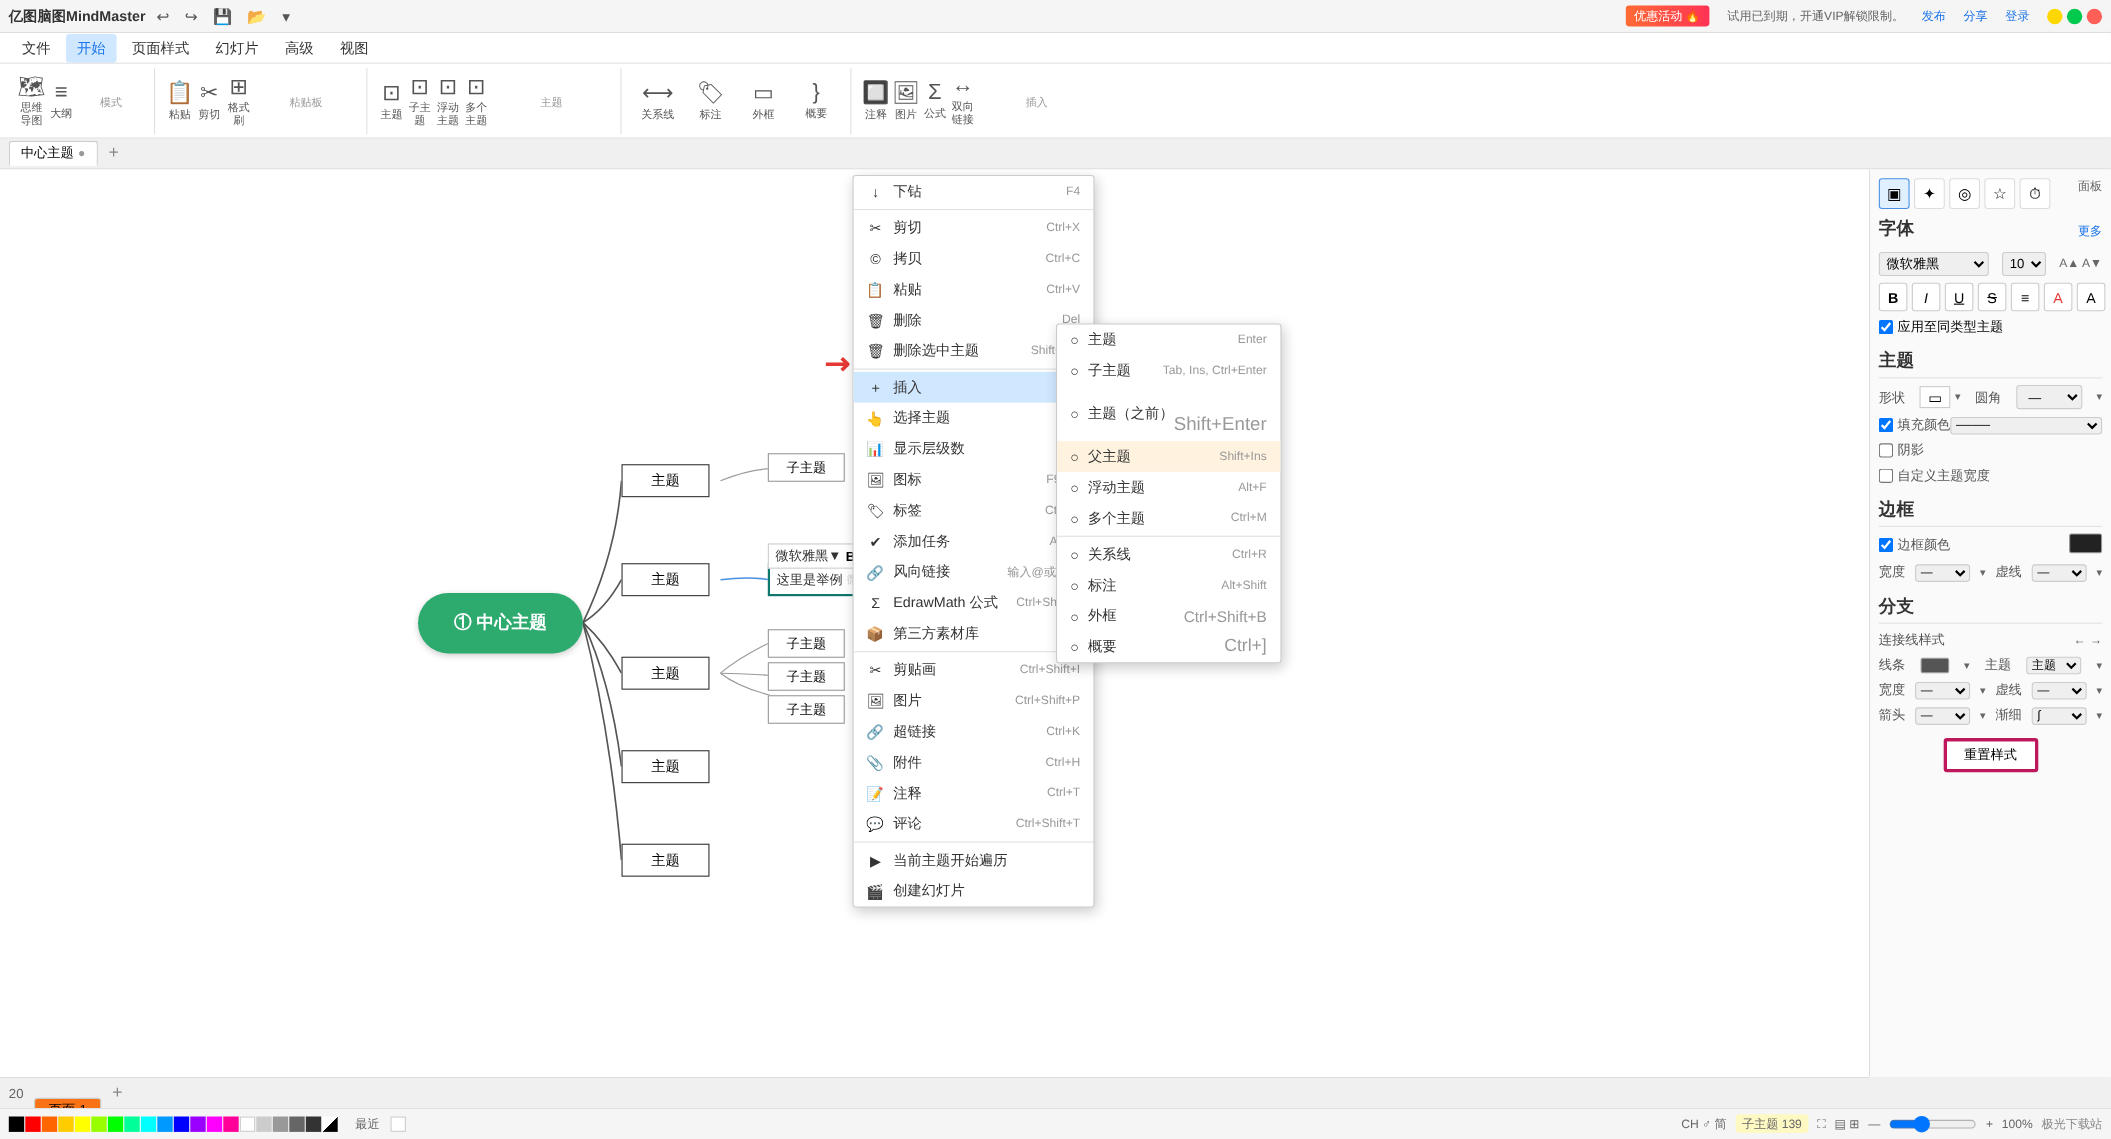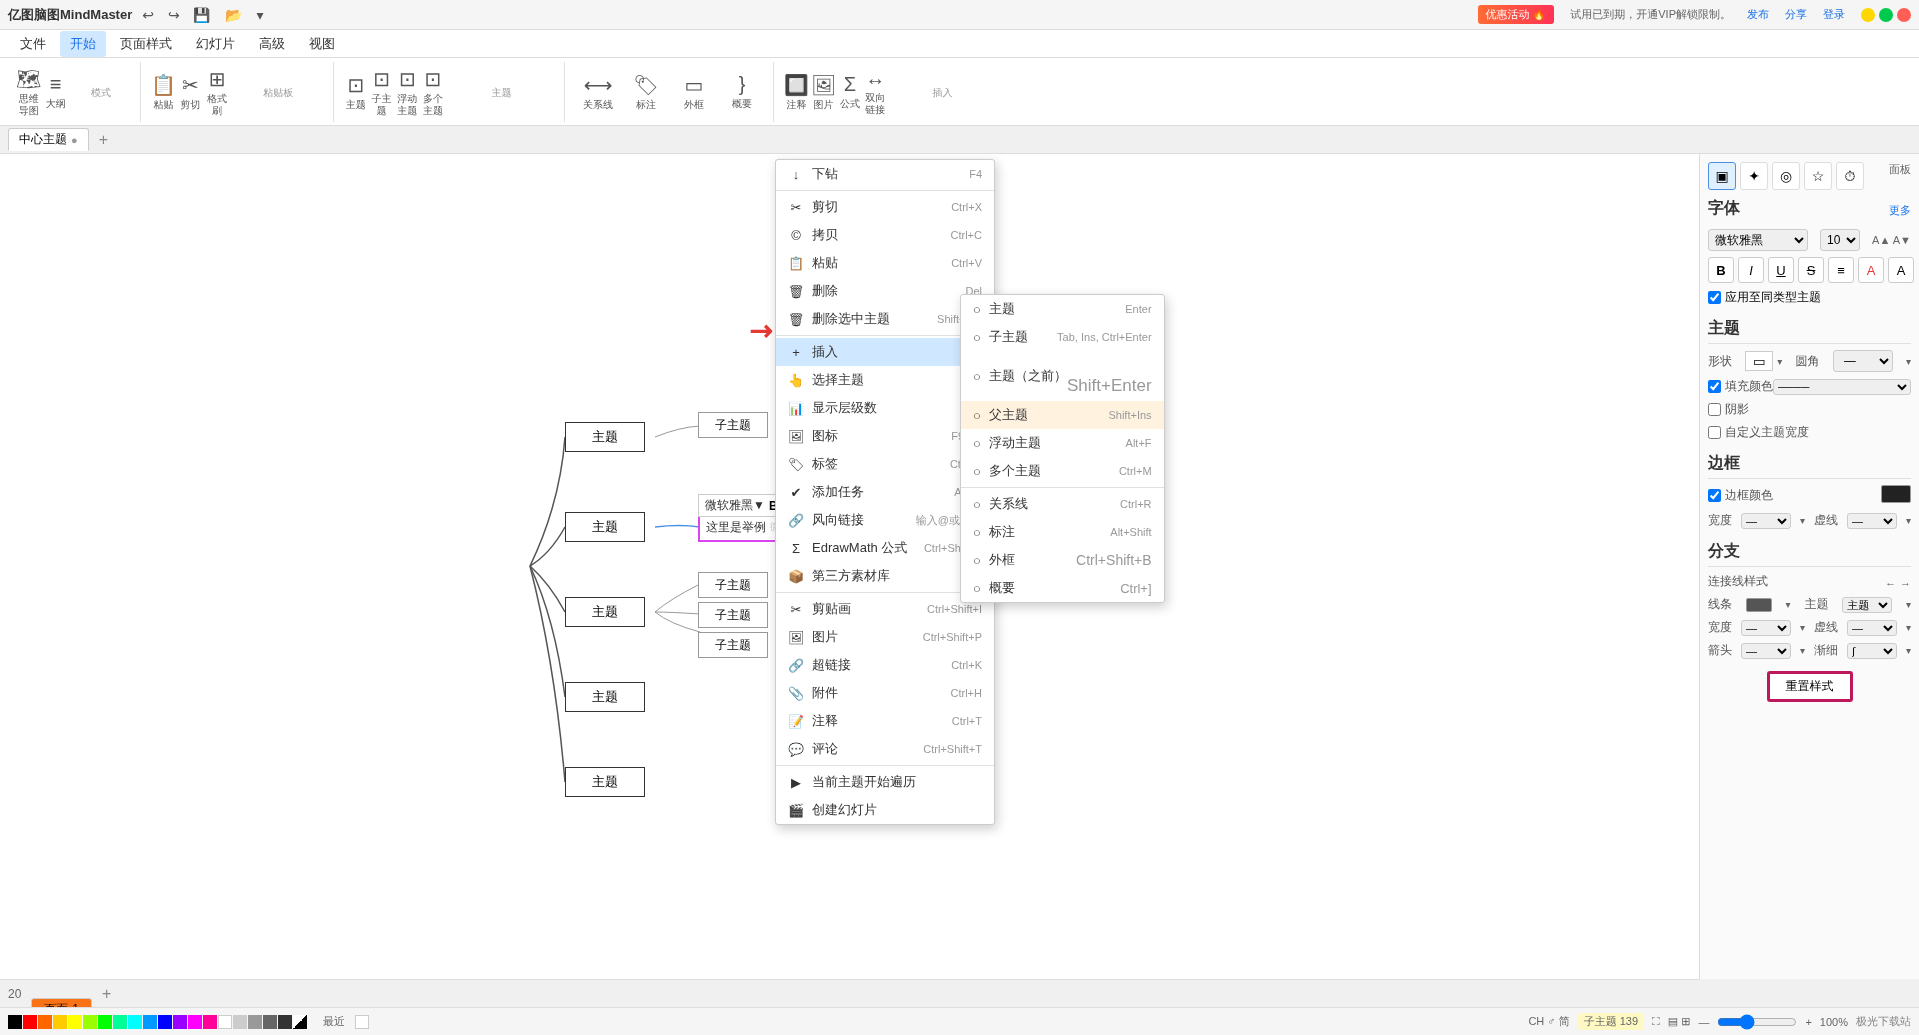--- a/index.html
+++ b/index.html
@@ -70,21 +70,21 @@
       cursor: pointer; font-size: 13px; padding: 0 10px;
     }
     .mm-child {
       position: absolute;
       background: #fff; border: 1px solid #999;
       min-width: 70px; height: 26px;
       display: flex; align-items: center; justify-content: center;
       cursor: pointer; font-size: 12px; padding: 0 8px;
     }
     .mm-editing {
-      position: absolute; border: 2px solid #d946ef;
+      position: absolute; border: 2px solid #0f766e;
       background: #fff; min-width: 120px; height: 30px;
       display: flex; align-items: center; padding: 0 6px;
       font-size: 12px; cursor: text;
     }
 
     
     #canvas-svg { position: absolute; top: 0; left: 0; width: 100%; height: 100%; pointer-events: none; }
 
     
     #right-panel {
@@ -310,20 +310,23 @@
 
       <path d="M655,283 Q680,273 700,272" stroke="#999" stroke-width="1" fill="none"></path>
 
       <path d="M655,373 Q680,370 700,373" stroke="#4a90e2" stroke-width="1.5" fill="none"></path>
 
       <path d="M655,458 Q670,445 700,430" stroke="#999" stroke-width="1" fill="none"></path>
       <path d="M655,458 Q670,458 700,460" stroke="#999" stroke-width="1" fill="none"></path>
       <path d="M655,458 Q670,470 700,478" stroke="#999" stroke-width="1" fill="none"></path>
     </svg>
 
+    <div class="mm-center" style="position:absolute;left:380px;top:385px;">
+      <span>① 中心主题</span>
+    </div>
 
     <div class="mm-node" style="position:absolute;left:565px;top:268px;">
       <span>主题</span>
     </div>
     <div class="mm-node" style="position:absolute;left:565px;top:358px;">
       <span>主题</span>
     </div>
     <div class="mm-node" style="position:absolute;left:565px;top:443px;">
       <span>主题</span>
     </div>
@@ -527,21 +530,21 @@
         <span style="color:#999;font-size:11px;">Alt+Shift</span>
       </div>
       <div class="sub-ctx-item">
         <span style="width:16px;display:inline-block;">○</span>
         <span style="flex:1;">外框</span>
         <span style="color:#999;font-size:14px;">Ctrl+Shift+B</span>
       </div>
       <div class="sub-ctx-item">
         <span style="width:16px;display:inline-block;">○</span>
         <span style="flex:1;">概要</span>
-        <span style="color:#999;font-size:13px;">Ctrl+]</span>
+        <span style="color:#999;font-size:16px;">Ctrl+]</span>
       </div>
     </div>
 
   </div>
 
   <div id="right-panel">
 
     <div class="panel-top-icons">
       <div class="panel-top-icon active">▣</div>
       <div class="panel-top-icon">✦</div>

